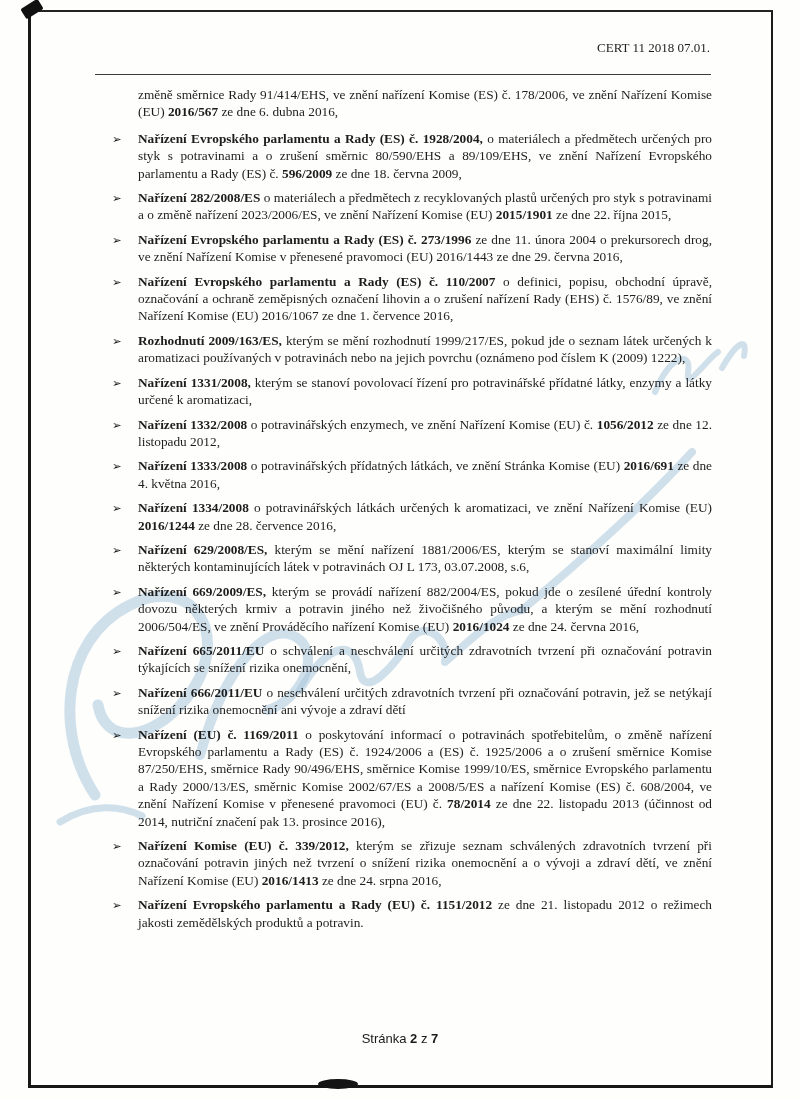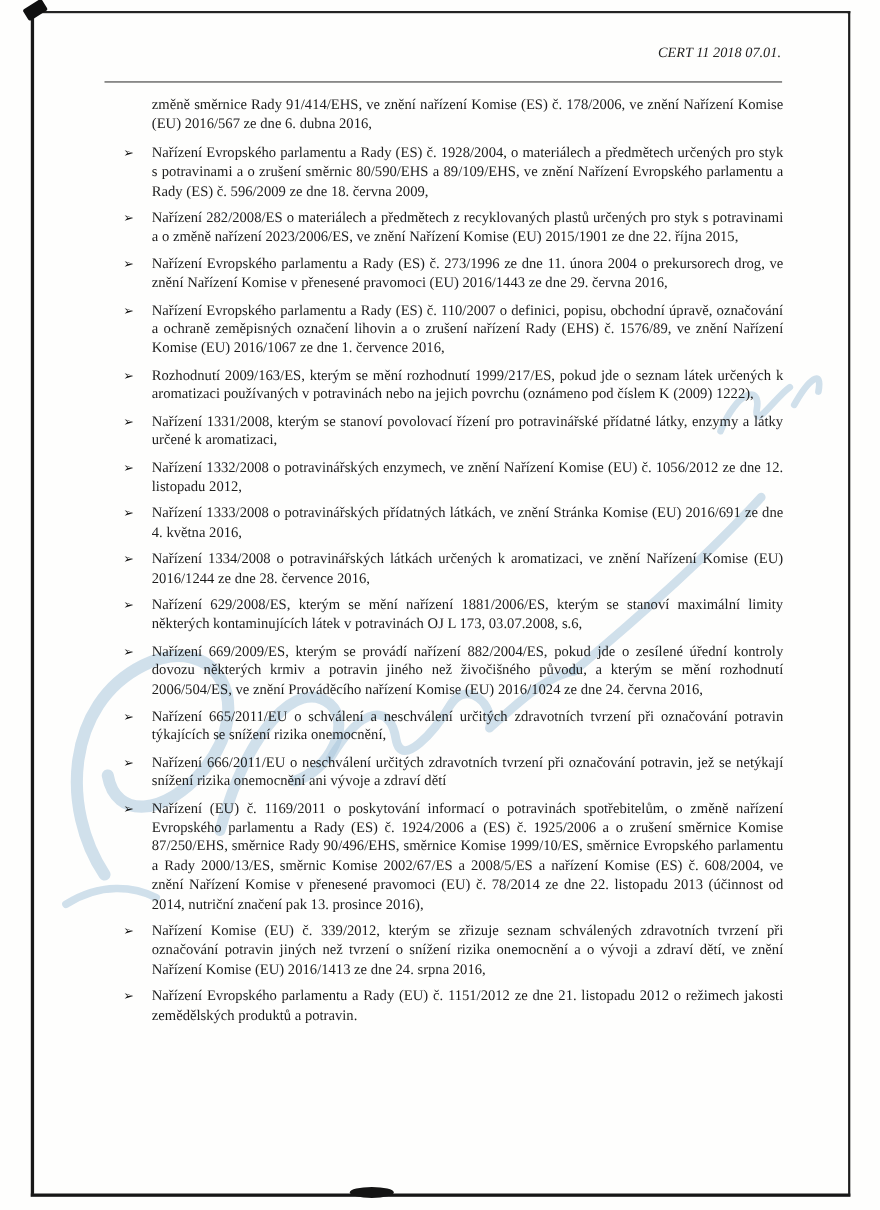--- a/index.html
+++ b/index.html
@@ -23,39 +23,39 @@
   .scan-artifact-corner{
     position:absolute;left:22px;top:3px;width:20px;height:12px;
     background:#101010;transform:rotate(-32deg);border-radius:2px;
   }
   .scan-artifact-bottom{
     position:absolute;left:318px;top:1079px;width:40px;height:10px;
     background:#141414;border-radius:50%;
   }
   .header-ref{
     position:absolute;top:40px;right:90px;
-    font-style:italic;font-size:13px;color:#222;
+    font-size:13px;color:#222;
   }
   .rule{
     position:absolute;top:74px;left:95px;right:89px;
     border-top:1.4px solid #3b3b3b;height:0;
   }
   .content{
     position:absolute;left:138px;right:88px;top:86px;
     font-size:13.3px;line-height:17.4px;
     text-align:justify;
   }
   .intro{margin:0 0 9px 0;}
   .item{position:relative;margin:0 0 7px 0;}
   .bullet{
     position:absolute;left:-26px;top:1px;
     font-family:"DejaVu Sans", sans-serif;
     font-size:11.5px;color:#111;
   }
-  .b{font-weight:normal;}
+  .b{font-weight:bold;}
   .footer{
     position:absolute;left:0;right:0;top:1031px;
     text-align:center;
     font-family:"Liberation Sans", sans-serif;
     font-size:13px;color:#1a1a1a;
   }
   .watermark{
     position:absolute;left:0;top:0;width:800px;height:1100px;
     pointer-events:none;
   }
@@ -146,14 +146,17 @@
           <span class="bullet">➢</span>
           <div class="item-text"><span class="b">Nařízení Komise (EU) č. 339/2012,</span><span> kterým se zřizuje seznam schválených zdravotních tvrzení při označování potravin jiných než tvrzení o snížení rizika onemocnění a o vývoji a zdraví dětí, ve znění Nařízení Komise (EU) </span><span class="b">2016/1413</span><span> ze dne 24. srpna 2016,</span></div>
         </div>
         <div class="item">
           <span class="bullet">➢</span>
           <div class="item-text"><span class="b">Nařízení Evropského parlamentu a Rady (EU) č. 1151/2012</span><span> ze dne 21. listopadu 2012 o režimech jakosti zemědělských produktů a potravin.</span></div>
         </div>
       </div>
   </div>
 
+  <div class="footer">
+    <span><span>Stránka </span><span class="b">2</span><span> z </span><span class="b">7</span></span>
+  </div>
 
 </div>
 
 </body></html>

